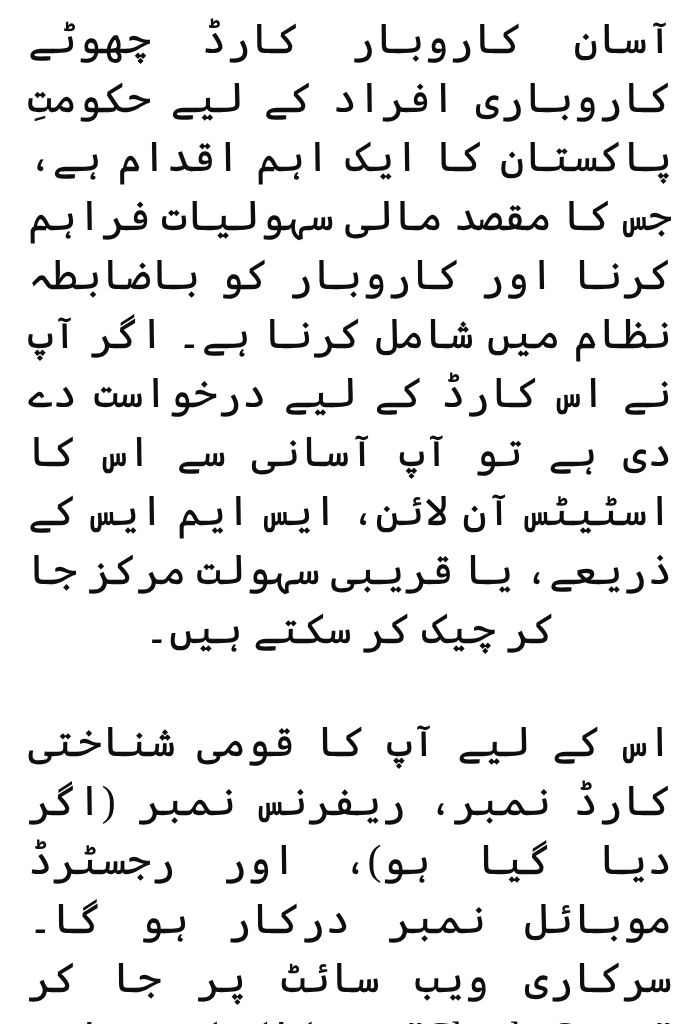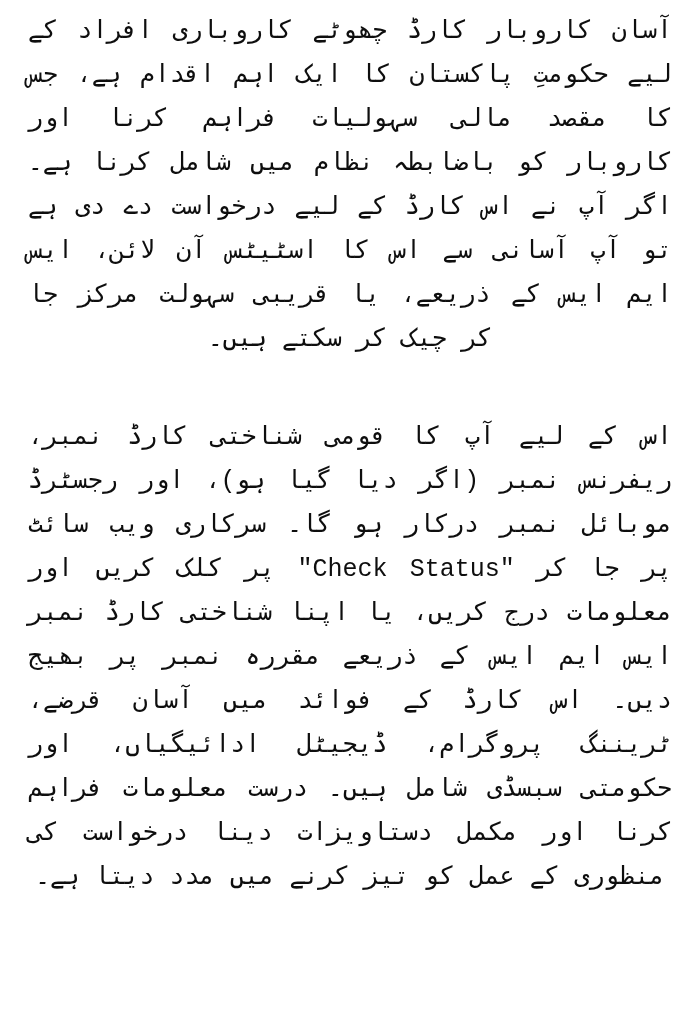--- a/index.html
+++ b/index.html
@@ -41,26 +41,26 @@
     font-family: "Liberation Serif", "DejaVu Serif", serif;
   }
   .article {
     padding: 10px 28px 0 28px;
   }
   .para {
     direction: rtl;
     unicode-bidi: plaintext;
     lang: ur;
     color: var(--text_color, #0e0e0e);
-    font-size: 25px;
-    line-height: 44px;
+    font-size: 42px;
+    line-height: 59px;
     text-align: justify;
     text-align-last: center;
     text-justify: inter-word;
-    font-family: Liberation Mono, monospace;
+    font-family: Liberation Serif, serif;
   }
   .para + .para {
     margin-top: 54px;
   }
 </style>
 </head>
 <body>
 
 <div class="page">
 

